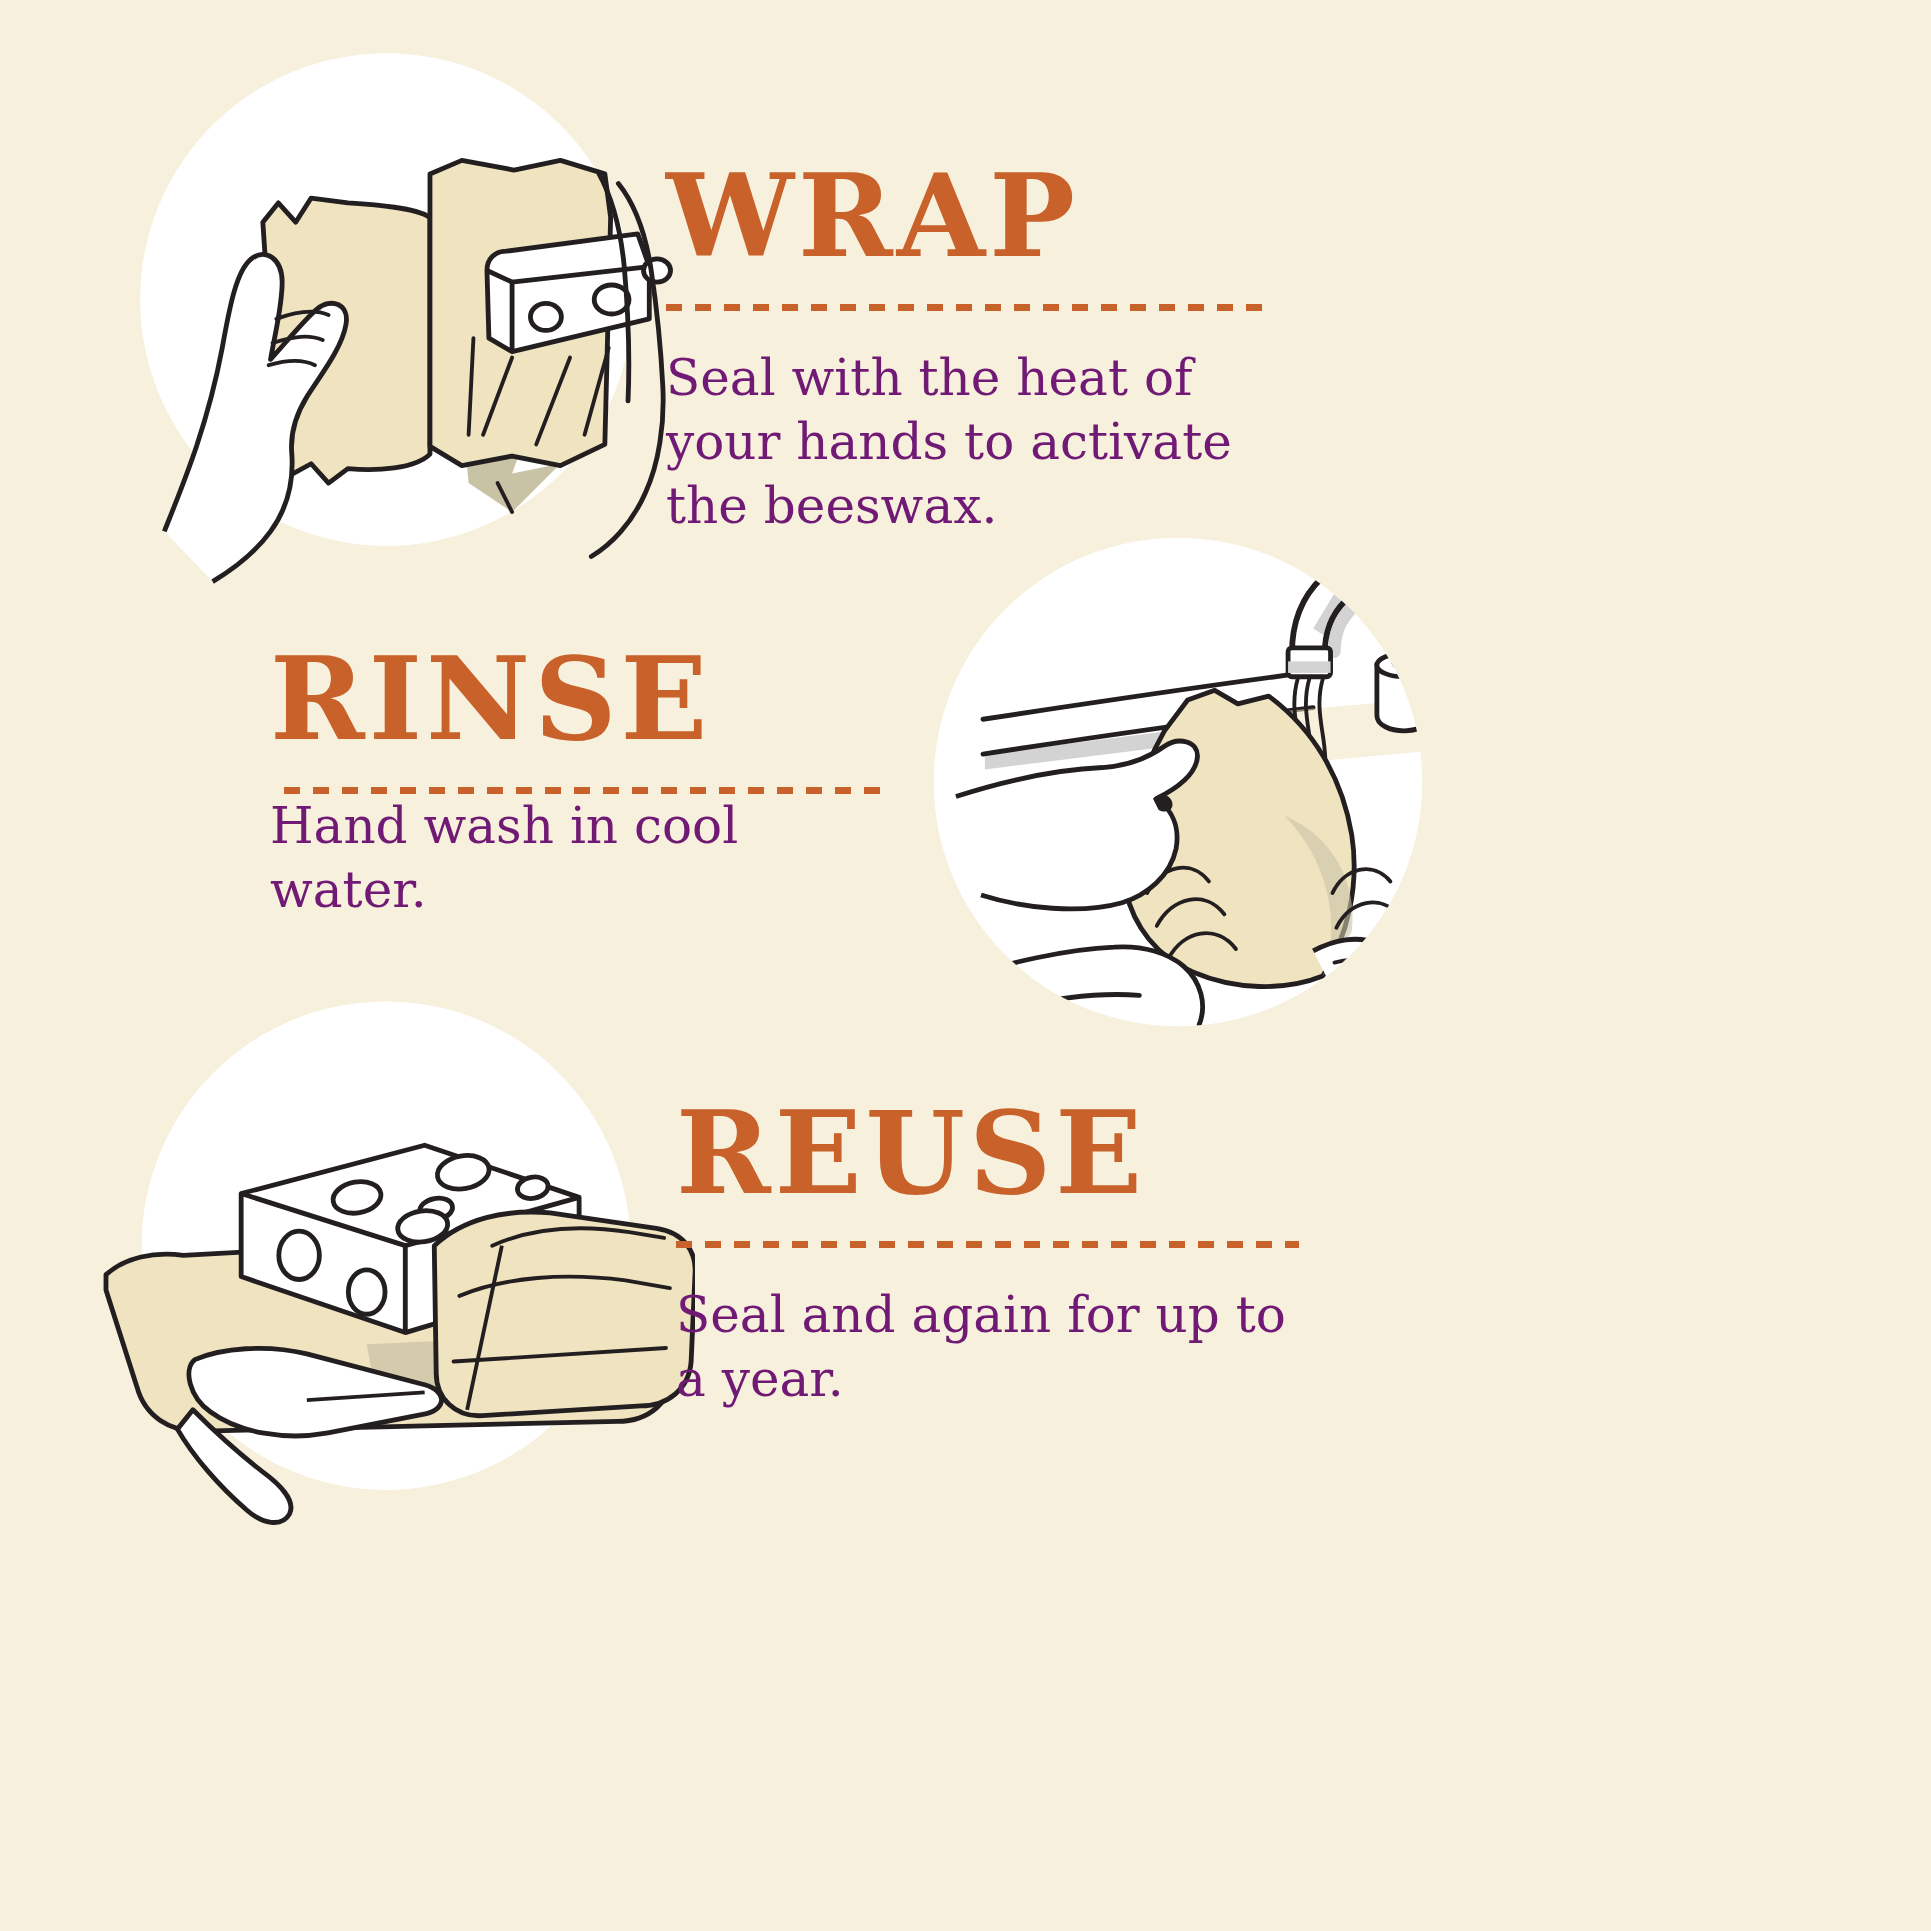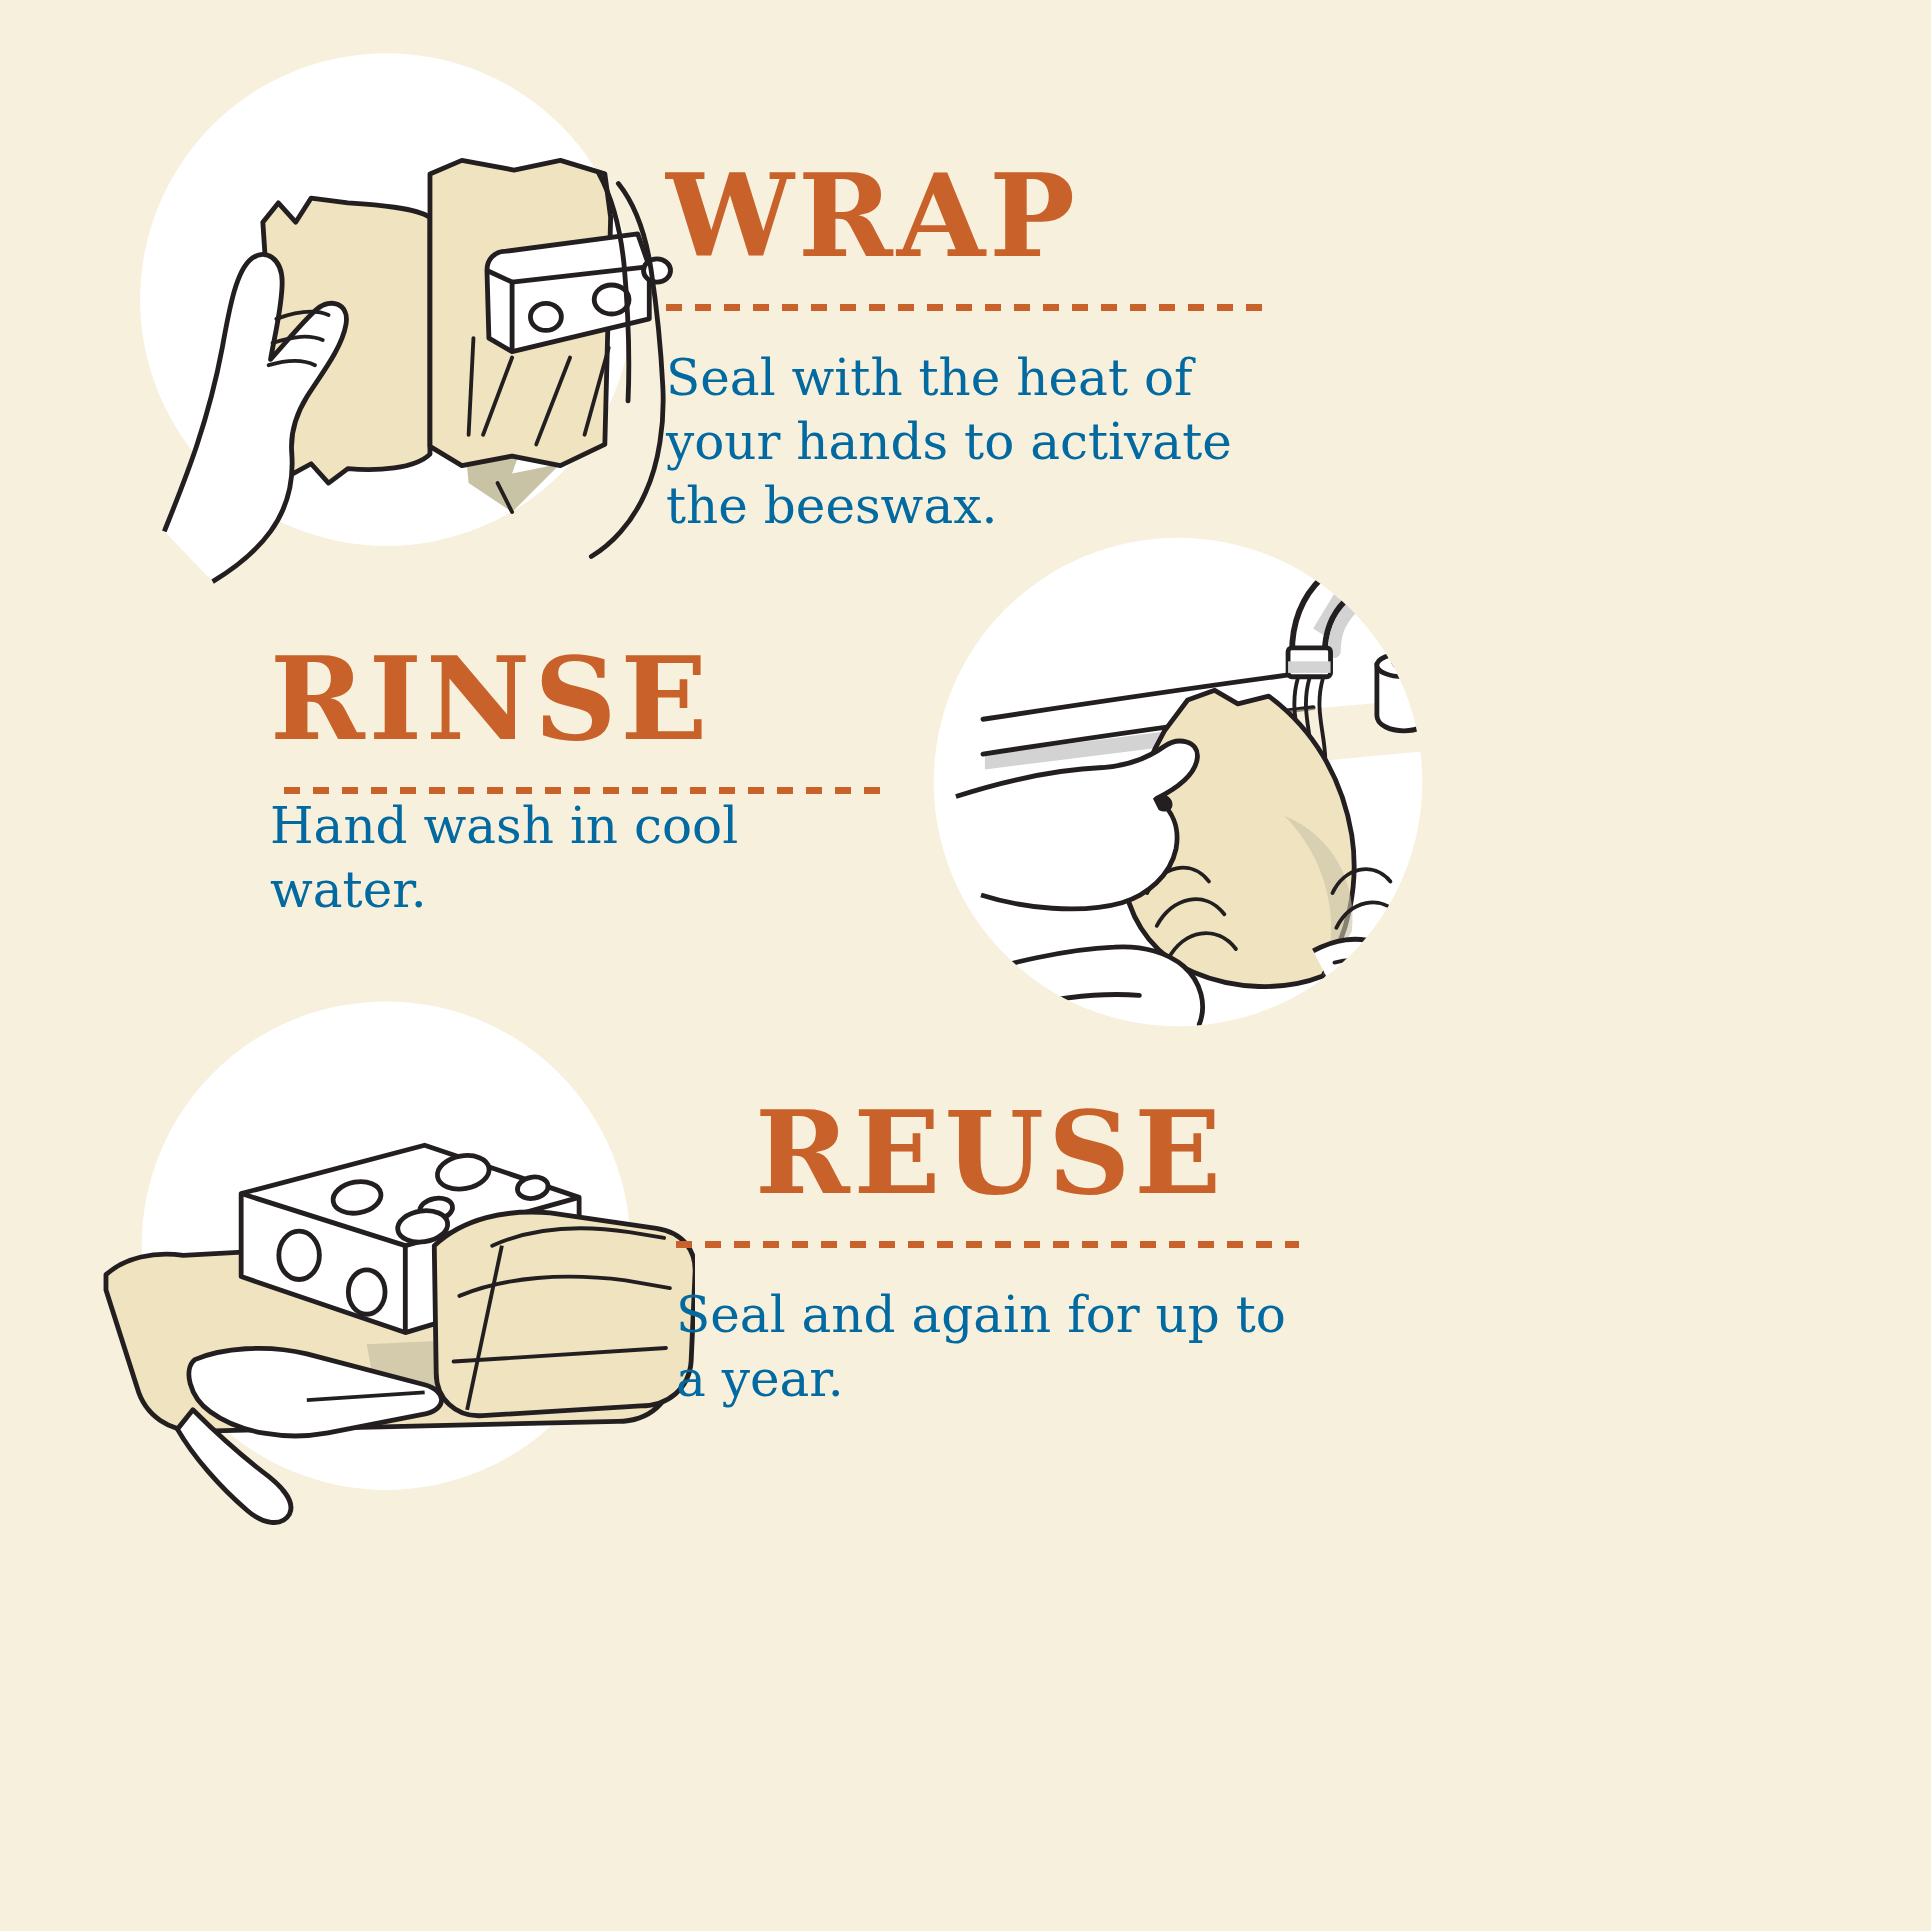--- a/index.html
+++ b/index.html
@@ -47,21 +47,21 @@
     border: 0;
     background-image: repeating-linear-gradient(
       to right,
       #C8612A 0px, #C8612A 16.4px,
       rgba(0,0,0,0) 16.4px, rgba(0,0,0,0) 29px
     );
     height: 6.8px;
   }
   .body-text {
     font-family: "DejaVu Serif", serif;
-    color: #0369a1;
+    color: #701a75;
     font-weight: normal;
     line-height: 1.28;
     margin: 0;
   }
 
   
   #block-wrap {
     left: 666px;
     top: 159px;
     width: 618px;
@@ -80,21 +80,21 @@
   #block-rinse .heading { font-size: 114px; }
   #block-rinse .divider { margin-top: 31px; width: 599px; margin-left: auto; }
   #block-rinse .body-text { font-size: 50px; }
 
   
   #block-reuse {
     left: 676px;
     top: 1096px;
     width: 628px;
   }
-  #block-reuse .heading { font-size: 114px; text-align: center; }
+  #block-reuse .heading { font-size: 114px; }
   #block-reuse .divider { margin-top: 31px; width: 623px; }
   #block-reuse .body-text { margin-top: 35px; font-size: 50px; }
 </style>
 </head>
 <body>
 
 <div id="stage">
 
   <div class="illo" id="illo-wrap" style="left:58px; top:29px;">
     <svg width="657" height="570" viewBox="0 0 680 590" xmlns="http://www.w3.org/2000/svg">

